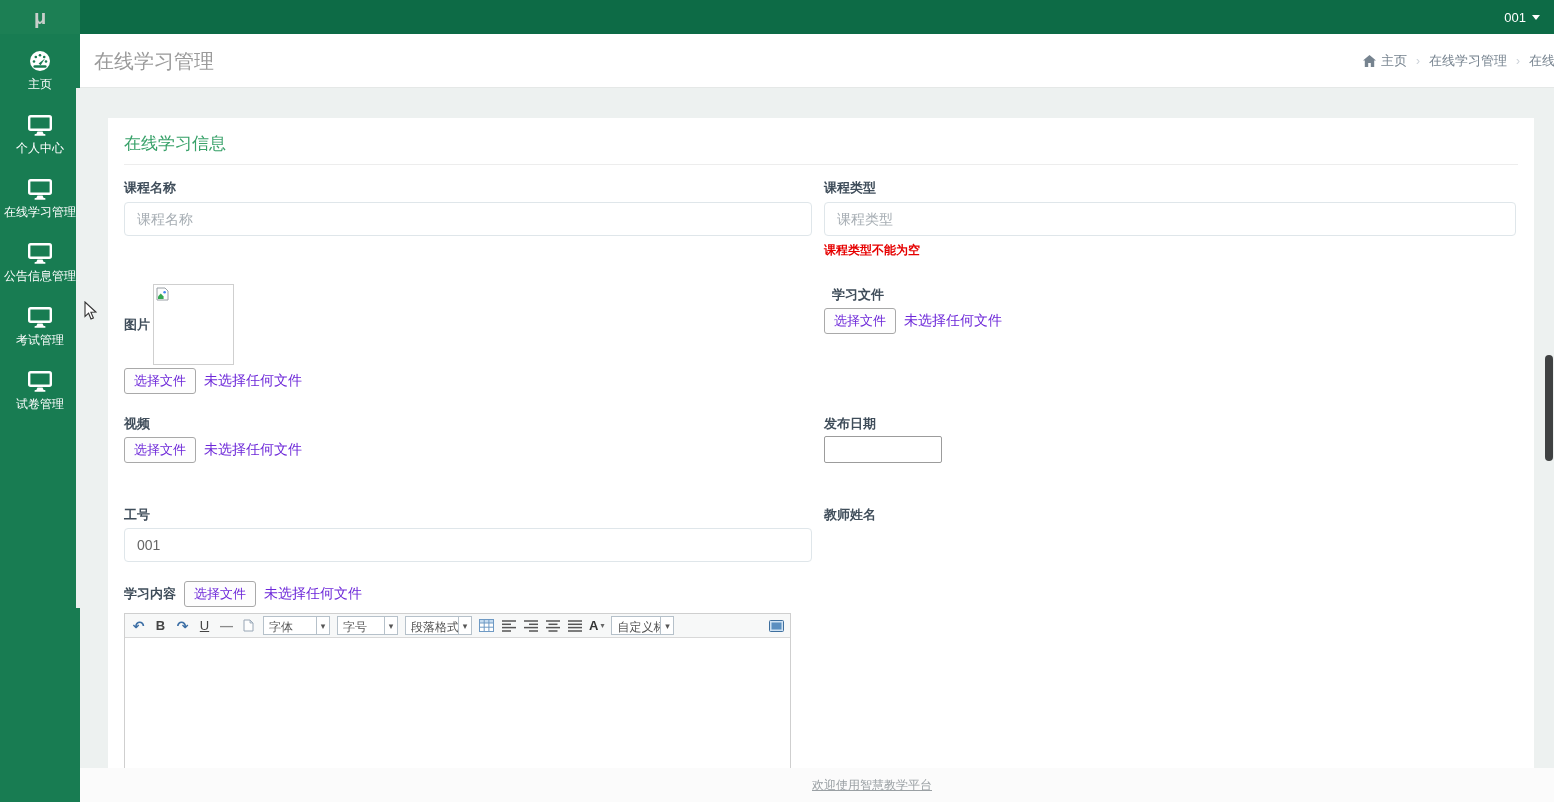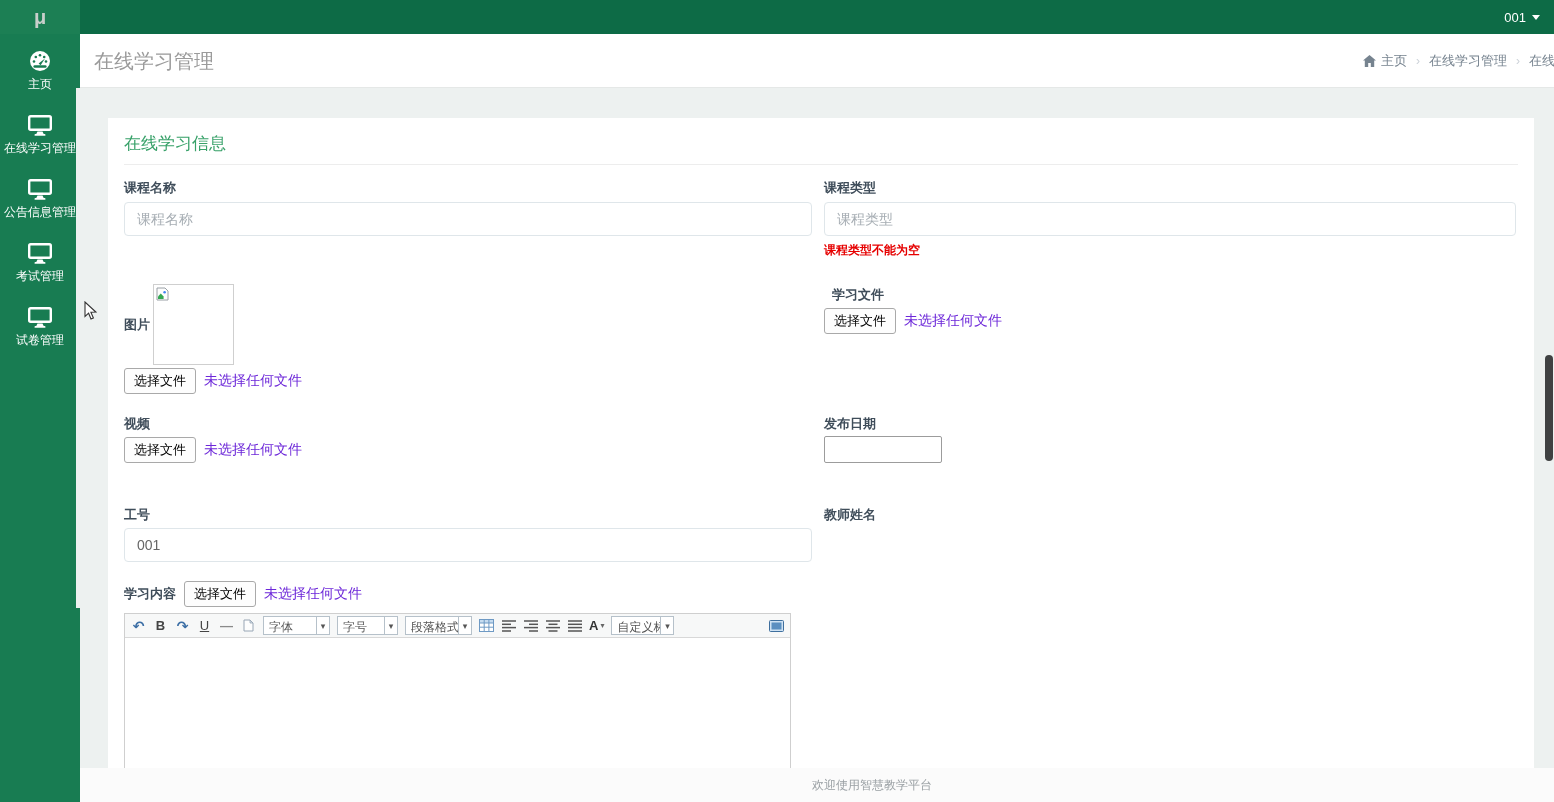--- a/index.html
+++ b/index.html
@@ -44,21 +44,21 @@
     border-top:1px solid #ededed; }
 
   .fld-label { position:absolute; font-size:13px; font-weight:bold; color:#3f4d5a; }
   .txt-input { position:absolute; height:34px; border:1px solid #dfe6ea; border-radius:4px;
     padding:0 12px; font-size:14px; color:#666; outline:none;
     font-family:"Liberation Sans","DejaVu Sans",sans-serif; }
   .txt-input::placeholder { color:#a6adb3; }
   .err-text { position:absolute; font-size:12px; font-weight:bold; color:#e60000; }
 
   .file-row { position:absolute; display:flex; align-items:center; gap:8px; height:26px; }
-  .file-btn { height:26px; padding:0 9px; font-size:13px; color:#000000;
+  .file-btn { height:26px; padding:0 9px; font-size:13px; color:#6d28d9;
     background:#fdfdfd; border:1px solid #a9a9a9; border-radius:3px; cursor:pointer;
     font-family:"Liberation Sans","DejaVu Sans",sans-serif; }
   .file-none { font-size:14px; color:#6d28d9; }
 
   .img-box { position:absolute; left:45px; top:166px; width:81px; height:81px;
     background:#fff; border:1px solid #cfcfcf; }
   .img-box svg { margin:2px; }
 
   .date-input { position:absolute; left:716px; top:318px; width:118px; height:27px;
     border:1px solid #9c9c9c; border-radius:2px; outline:none; padding:0 6px; font-size:13px; }
@@ -89,21 +89,21 @@
   .sel-title .ed-select-text { width:48px; }
   .ic-fontcolor { gap:2px; }
   .ic-fontcolor .a { font-weight:bold; color:#333; }
   .ic-fontcolor .v { font-size:8px; color:#666; }
   .ed-spacer { flex:1; }
   .ed-body { height:130px; background:#fff; cursor:text; }
 
   
   .footer { position:absolute; left:80px; top:768px; width:1474px; height:34px;
     background:#fbfbfb; display:flex; align-items:center; justify-content:center; }
-  .footer-text { font-size:12px; color:#9aa0a4; position:relative; left:55px; }
+  .footer-text { font-size:12px; color:#9aa0a4; position:relative; left:55px;text-decoration:underline; }
 
   
   .scroll-thumb { position:absolute; right:1px; top:355px; width:8px; height:106px;
     background:#3f4142; border-radius:4px; }
   .cursor { position:absolute; left:84px; top:301px; }
 </style>
 </head>
 <body>
 
 <div class="topbar">
@@ -129,20 +129,30 @@
             <circle cx="15.2" cy="7" r="1.3"></circle>
           <circle cx="17" cy="11.5" r="1.3"></circle>
         </g>
         <path d="M9.6 13.4 L16 8.4 L11.6 15.2 Z" fill="#187c52"></path>
         <rect x="4.4" y="15.2" width="13.2" height="2.6" rx="1.3" fill="#187c52"></rect>
       </svg>
     </span>
     <span class="side-label">主页</span>
   </div>
 
+  <div class="side-item">
+    <span class="s-icon">
+      <svg width="24" height="21" viewBox="0 0 24 21">
+          <rect x="1.2" y="1.2" width="21.6" height="13.6" rx="1.5" fill="none" stroke="#fff" stroke-width="2.4"></rect>
+          <path d="M9.5 16.5 L8.3 19 H15.7 L14.5 16.5 Z" fill="#fff"></path>
+          <rect x="6.5" y="19" width="11" height="1.8" rx="0.9" fill="#fff"></rect>
+        </svg>
+    </span>
+    <span class="side-label">个人中心</span>
+  </div>
 
   <div class="side-item">
     <span class="s-icon">
       <svg width="24" height="21" viewBox="0 0 24 21">
           <rect x="1.2" y="1.2" width="21.6" height="13.6" rx="1.5" fill="none" stroke="#fff" stroke-width="2.4"></rect>
           <path d="M9.5 16.5 L8.3 19 H15.7 L14.5 16.5 Z" fill="#fff"></path>
           <rect x="6.5" y="19" width="11" height="1.8" rx="0.9" fill="#fff"></rect>
         </svg>
     </span>
     <span class="side-label">在线学习管理</span>

